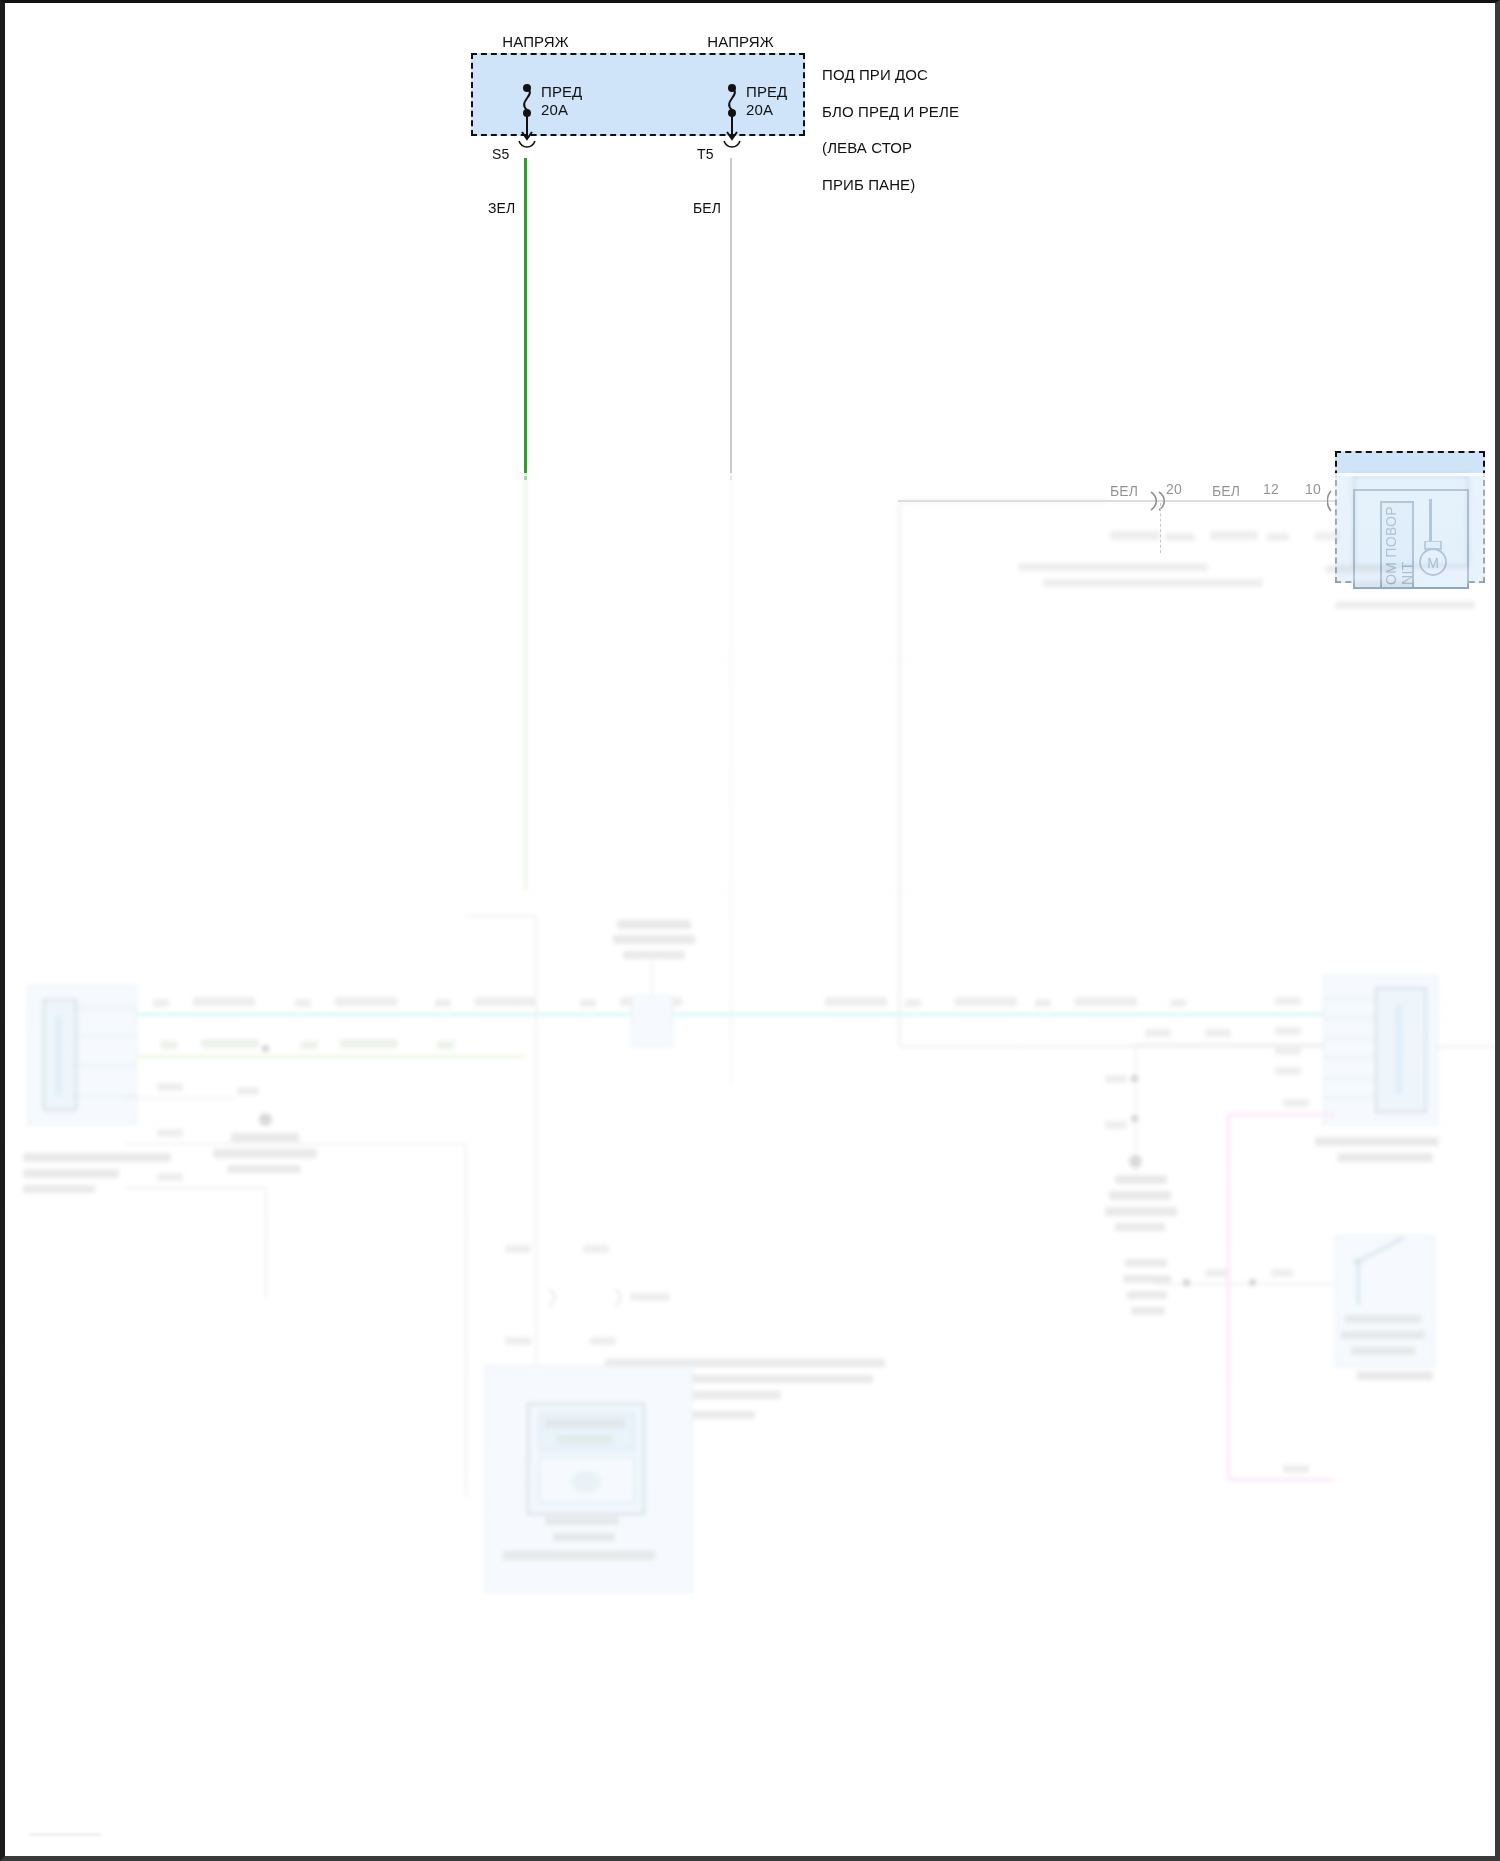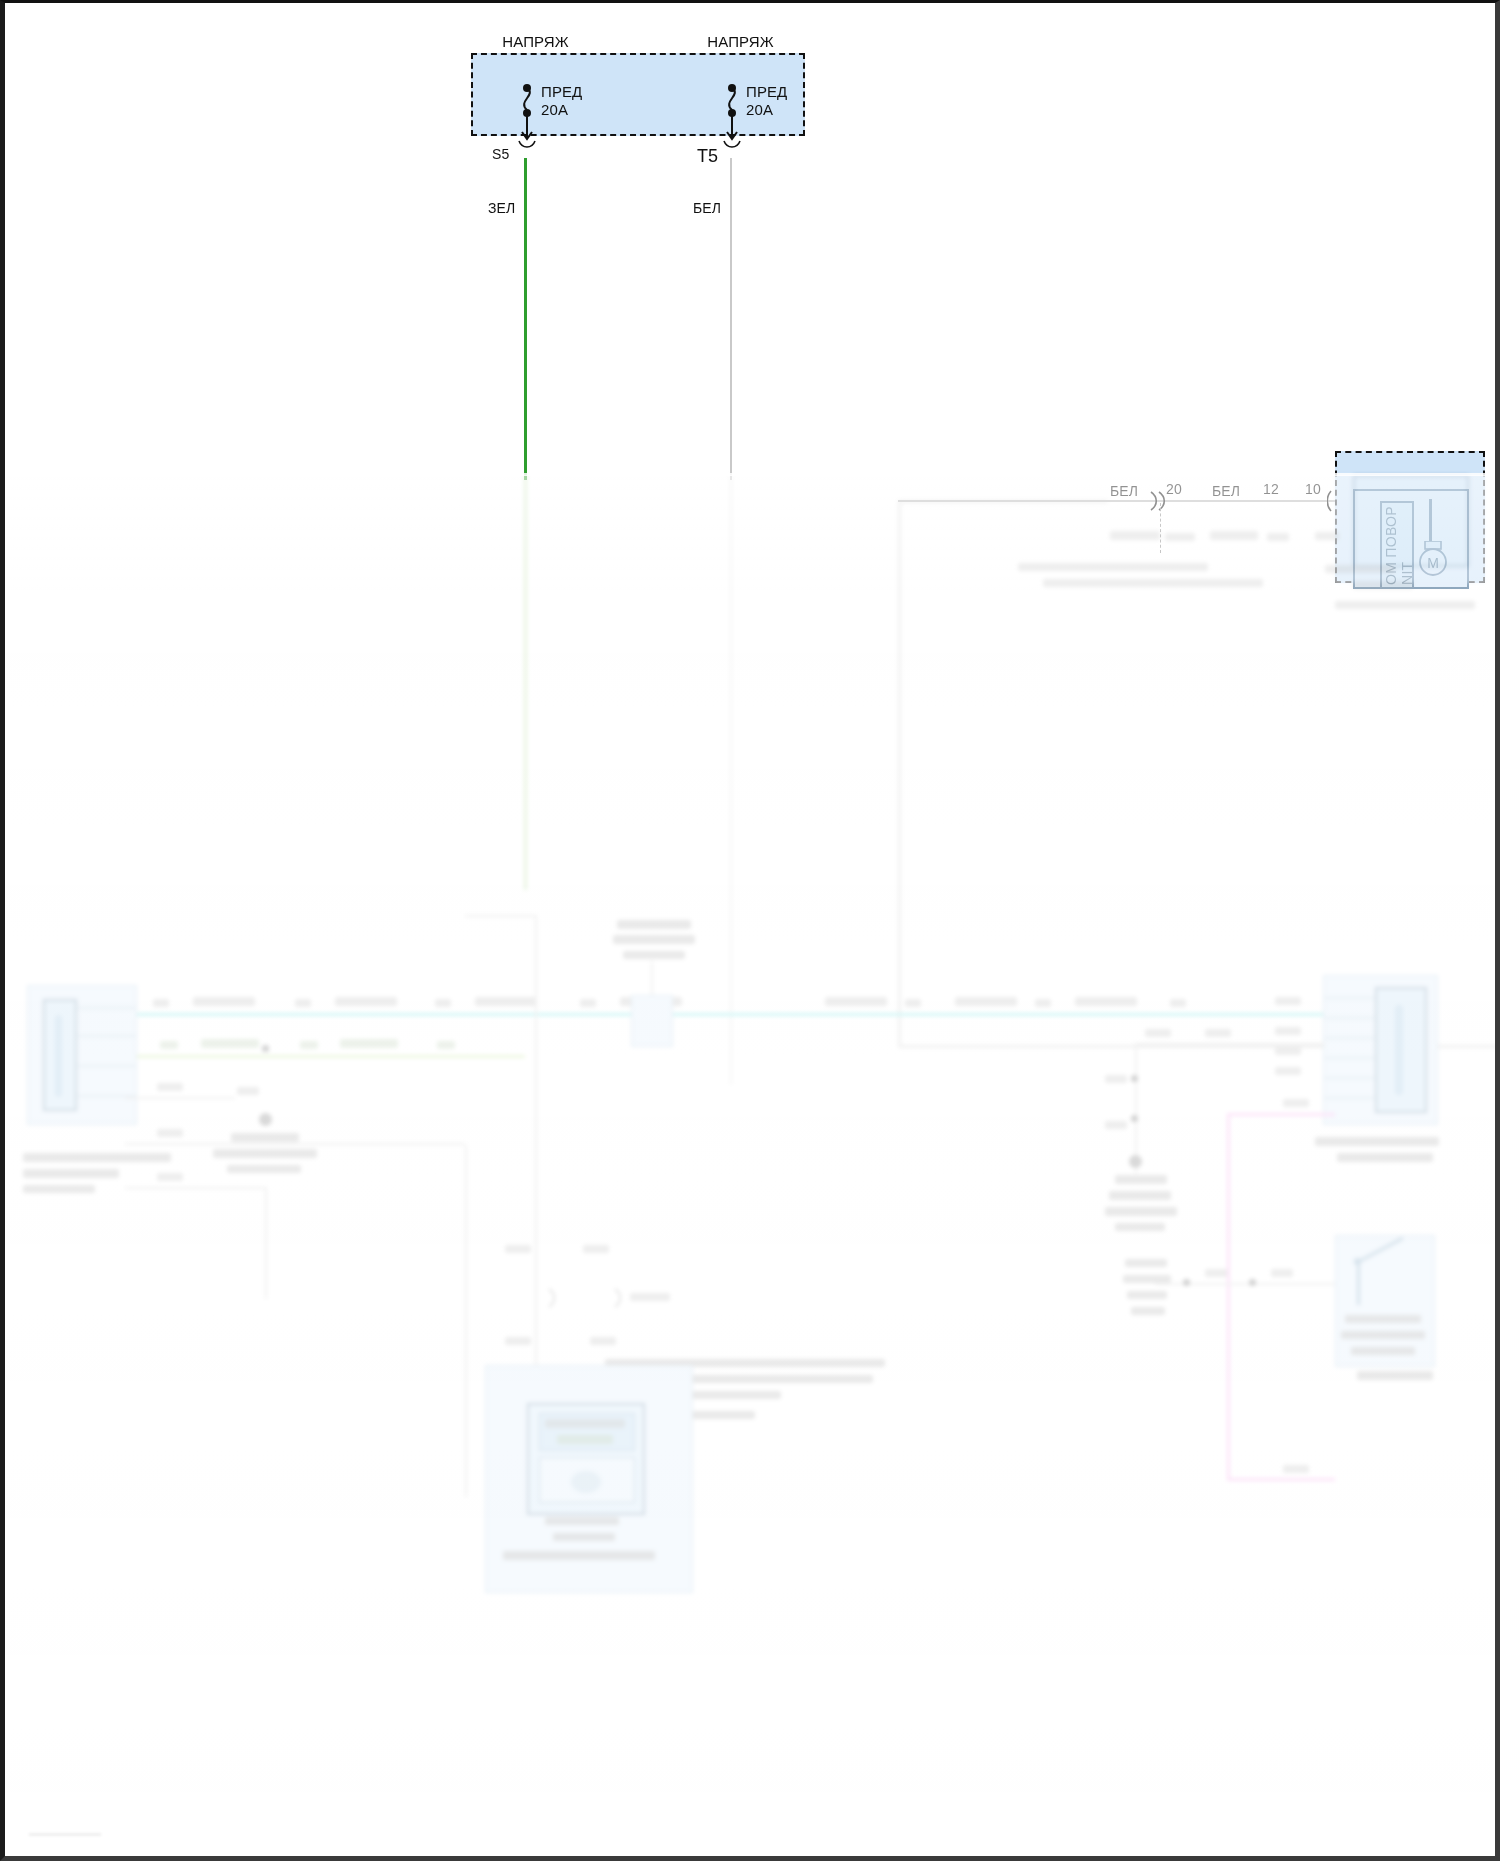--- a/index.html
+++ b/index.html
@@ -174,23 +174,29 @@
       <path d="M1 12 C 4 20, 14 20, 17 12" stroke="#111" stroke-width="1.6" fill="none"></path>
     </svg>
   </div>
   <div class="arrowdn abs" style="left:718px;top:126px;">
     <svg width="18" height="22" viewBox="0 0 18 22">
       <path d="M9 0 L9 9 M4 3 L9 10 L14 3" stroke="#111" stroke-width="2" fill="none"></path>
       <path d="M1 12 C 4 20, 14 20, 17 12" stroke="#111" stroke-width="1.6" fill="none"></path>
     </svg>
   </div>
 
+  <div class="txt" style="left:800px;top:45px;">
+    <span>ПОД ПРИ ДОС</span><br>
+    <span>БЛО ПРЕД И РЕЛЕ</span><br>
+    <span>(ЛЕВА СТОР</span><br>
+    <span>ПРИБ ПАНЕ)</span>
+  </div>
 
   <div class="txt" style="left:487px;top:143px;font-size:14px;">S5</div>
-  <div class="txt" style="left:692px;top:143px;font-size:18px;text-align:center;">T5</div>
+  <div class="txt" style="left:692px;top:143px;font-size:14px;text-align:center;">T5</div>
 
   <div class="txt" style="left:483px;top:197px;font-size:14px;">ЗЕЛ</div>
   <div class="txt" style="left:688px;top:197px;font-size:14px;">БЕЛ</div>
 
   <div class="wire wv green" style="left:519px;top:155px;height:322px;width:3px;"></div>
   <div class="wire wv white" style="left:725px;top:155px;height:322px;width:2px;"></div>
 
   <div class="wire wh grey" style="left:893px;top:497px;width:437px;"></div>
 
   <div class="txt" style="left:1105px;top:480px;font-size:14px;">БЕЛ</div>

